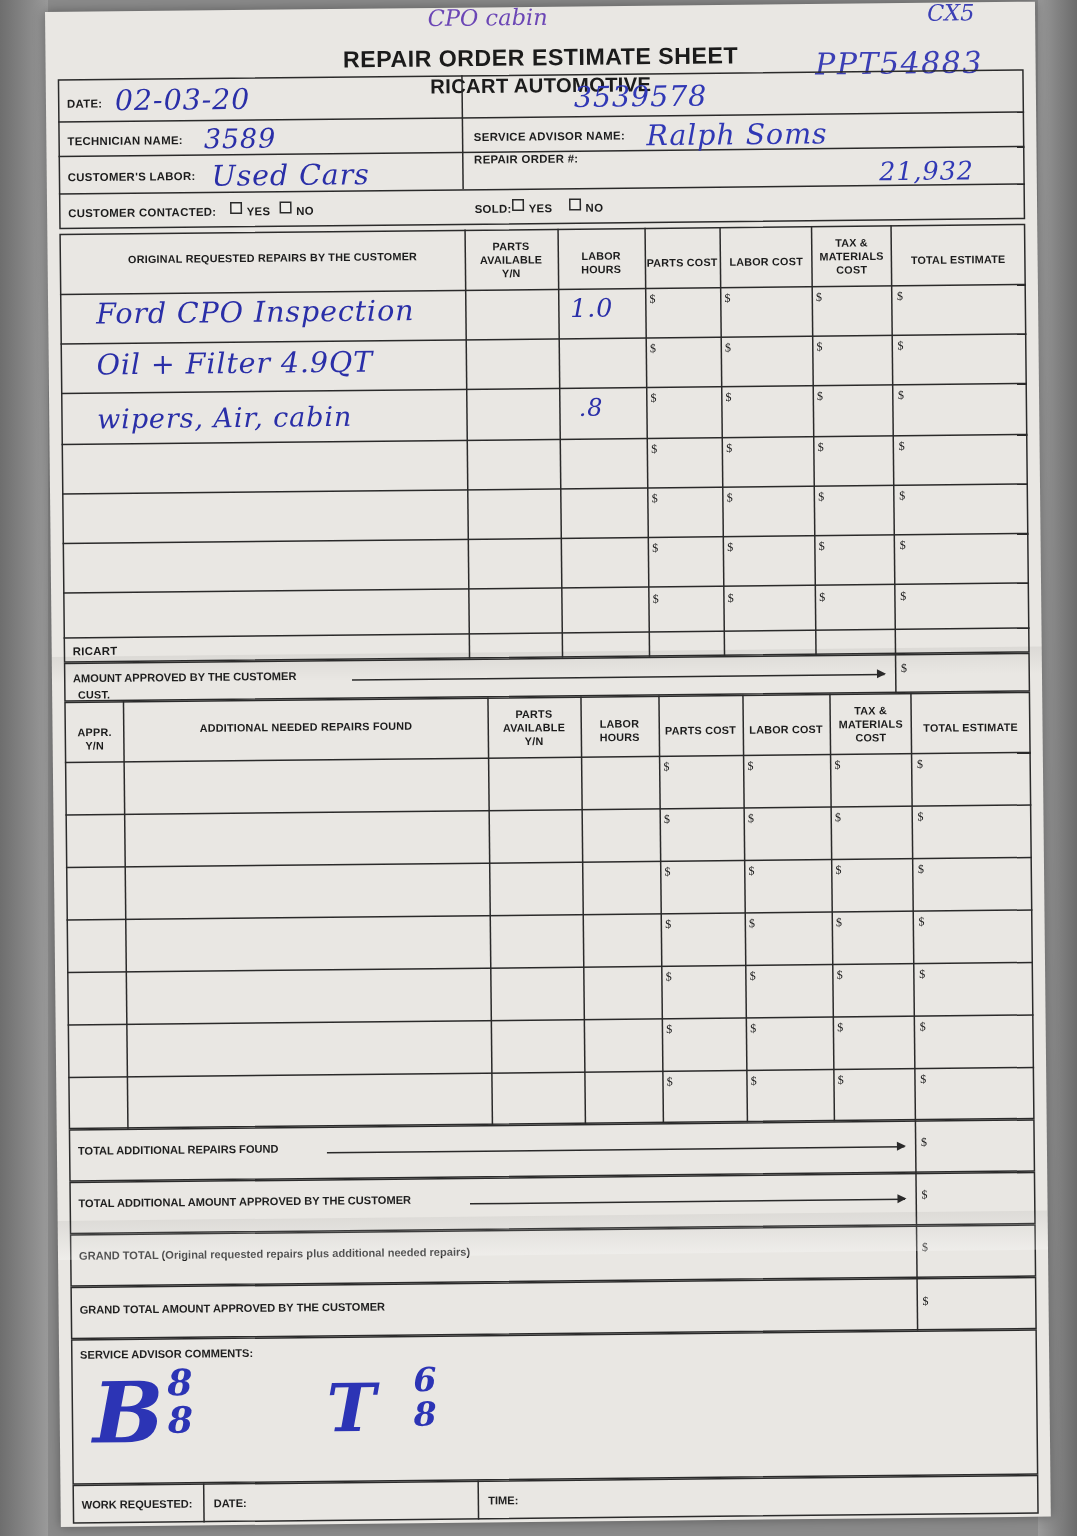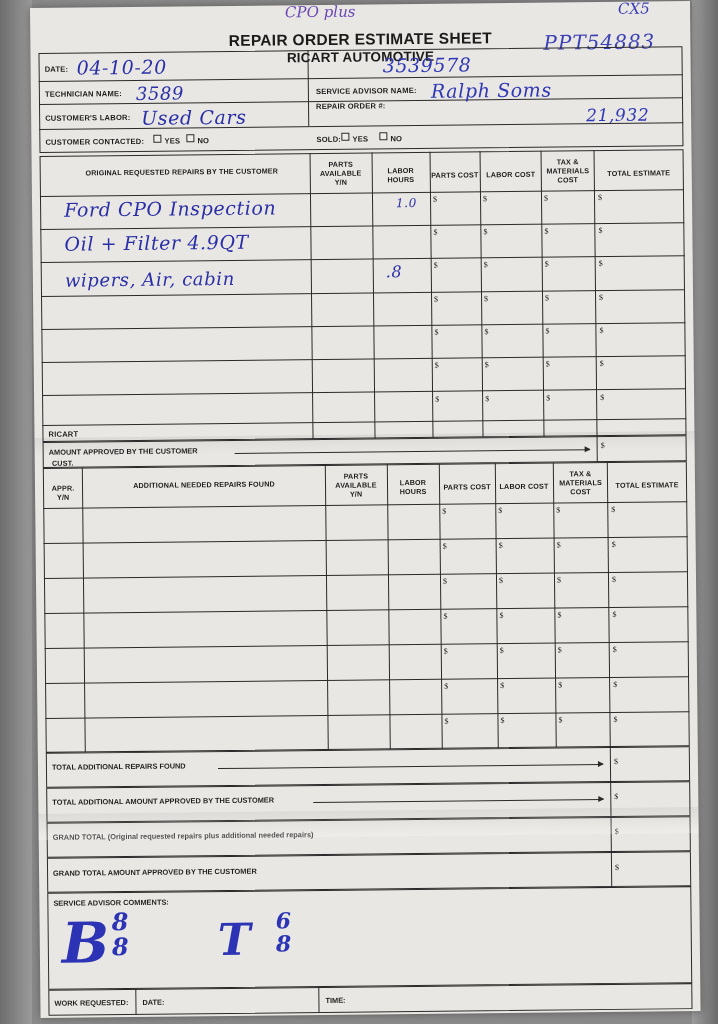--- a/index.html
+++ b/index.html
@@ -163,21 +163,21 @@
 </style>
 </head>
 <body>
 
 <div class="page">
   <div class="shadowleft"></div>
   <div class="shadowright"></div>
 
   <div class="sheet">
 
-    <div class="hw-top" style="position:absolute;left:255px;top:-2px;font-size:15px;">CPO plus</div>
+    <div class="hw-top" style="position:absolute;left:255px;top:-2px;font-size:15px;">CPO cabin</div>
     <div class="hw-top" style="position:absolute;left:588px;top:-2px;font-size:15px;color:#3b3fb5;">CX5</div>
     <div class="hw-top" style="position:absolute;left:513px;top:28px;font-size:20px;color:#3b3fb5;letter-spacing:1px;">PPT54883</div>
 
     <div class="title-wrap">
       <div class="title1">REPAIR ORDER ESTIMATE SHEET</div>
       <div class="title2">RICART AUTOMOTIVE</div>
     </div>
 
     <div class="box" style="left:8px;top:45px;width:644px;height:100px;"></div>
     <div class="line" style="left:8px;top:73px;width:644px;height:1px;"></div>
@@ -197,21 +197,21 @@
     <div class="cb" style="left:122px;top:128px;"></div>
     <div class="lbl" style="left:133px;top:130px;">YES</div>
     <div class="cb" style="left:155px;top:128px;"></div>
     <div class="lbl" style="left:166px;top:130px;">NO</div>
 
     <div class="cb" style="left:310px;top:128px;"></div>
     <div class="lbl" style="left:321px;top:130px;">YES</div>
     <div class="cb" style="left:348px;top:128px;"></div>
     <div class="lbl" style="left:359px;top:130px;">NO</div>
 
-    <div class="hw" style="left:46px;top:49px;font-size:19px;">04-10-20</div>
+    <div class="hw" style="left:46px;top:49px;font-size:19px;">02-03-20</div>
     <div class="hw" style="left:105px;top:76px;font-size:18px;">3589</div>
     <div class="hw" style="left:110px;top:100px;font-size:19px;">Used Cars</div>
     <div class="hw blue2" style="left:352px;top:50px;font-size:19px;">3539578</div>
     <div class="hw blue2" style="left:400px;top:76px;font-size:19px;">Ralph Soms</div>
     <div class="hw blue2" style="left:555px;top:103px;font-size:17px;">21,932</div>
 
     <div class="box" style="left:8px;top:148px;width:644px;height:286px;"></div>
 
     <div class="line" style="left:8px;top:188px;width:644px;height:1px;"></div>
 
@@ -272,21 +272,21 @@
     <div class="dollar" style="left:451px;top:357px;">$</div>
     <div class="dollar" style="left:512px;top:357px;">$</div>
     <div class="dollar" style="left:566px;top:357px;">$</div>
 
     <div class="dollar" style="left:401px;top:391px;">$</div>
     <div class="dollar" style="left:451px;top:391px;">$</div>
     <div class="dollar" style="left:512px;top:391px;">$</div>
     <div class="dollar" style="left:566px;top:391px;">$</div>
 
     <div class="hw" style="left:32px;top:191px;font-size:19px;">Ford CPO Inspection</div>
-    <div class="hw" style="left:364px;top:192px;font-size:12px;">1.0</div>
+    <div class="hw" style="left:348px;top:192px;font-size:17px;">1.0</div>
     <div class="hw" style="left:32px;top:225px;font-size:19px;">Oil + Filter         4.9QT</div>
     <div class="hw" style="left:32px;top:262px;font-size:18px;">wipers, Air, cabin</div>
     <div class="hw" style="left:353px;top:258px;font-size:16px;">.8</div>
 
     <div class="lbl" style="left:14px;top:422px;">RICART</div>
 
     <div class="box" style="left:8px;top:434px;width:644px;height:26px;"></div>
     <div class="line" style="left:562px;top:434px;width:1px;height:26px;"></div>
     <div class="smalltxt" style="left:14px;top:440px;">AMOUNT APPROVED BY THE CUSTOMER</div>
     <div class="arrow" style="left:200px;top:447px;width:355px;"></div>

